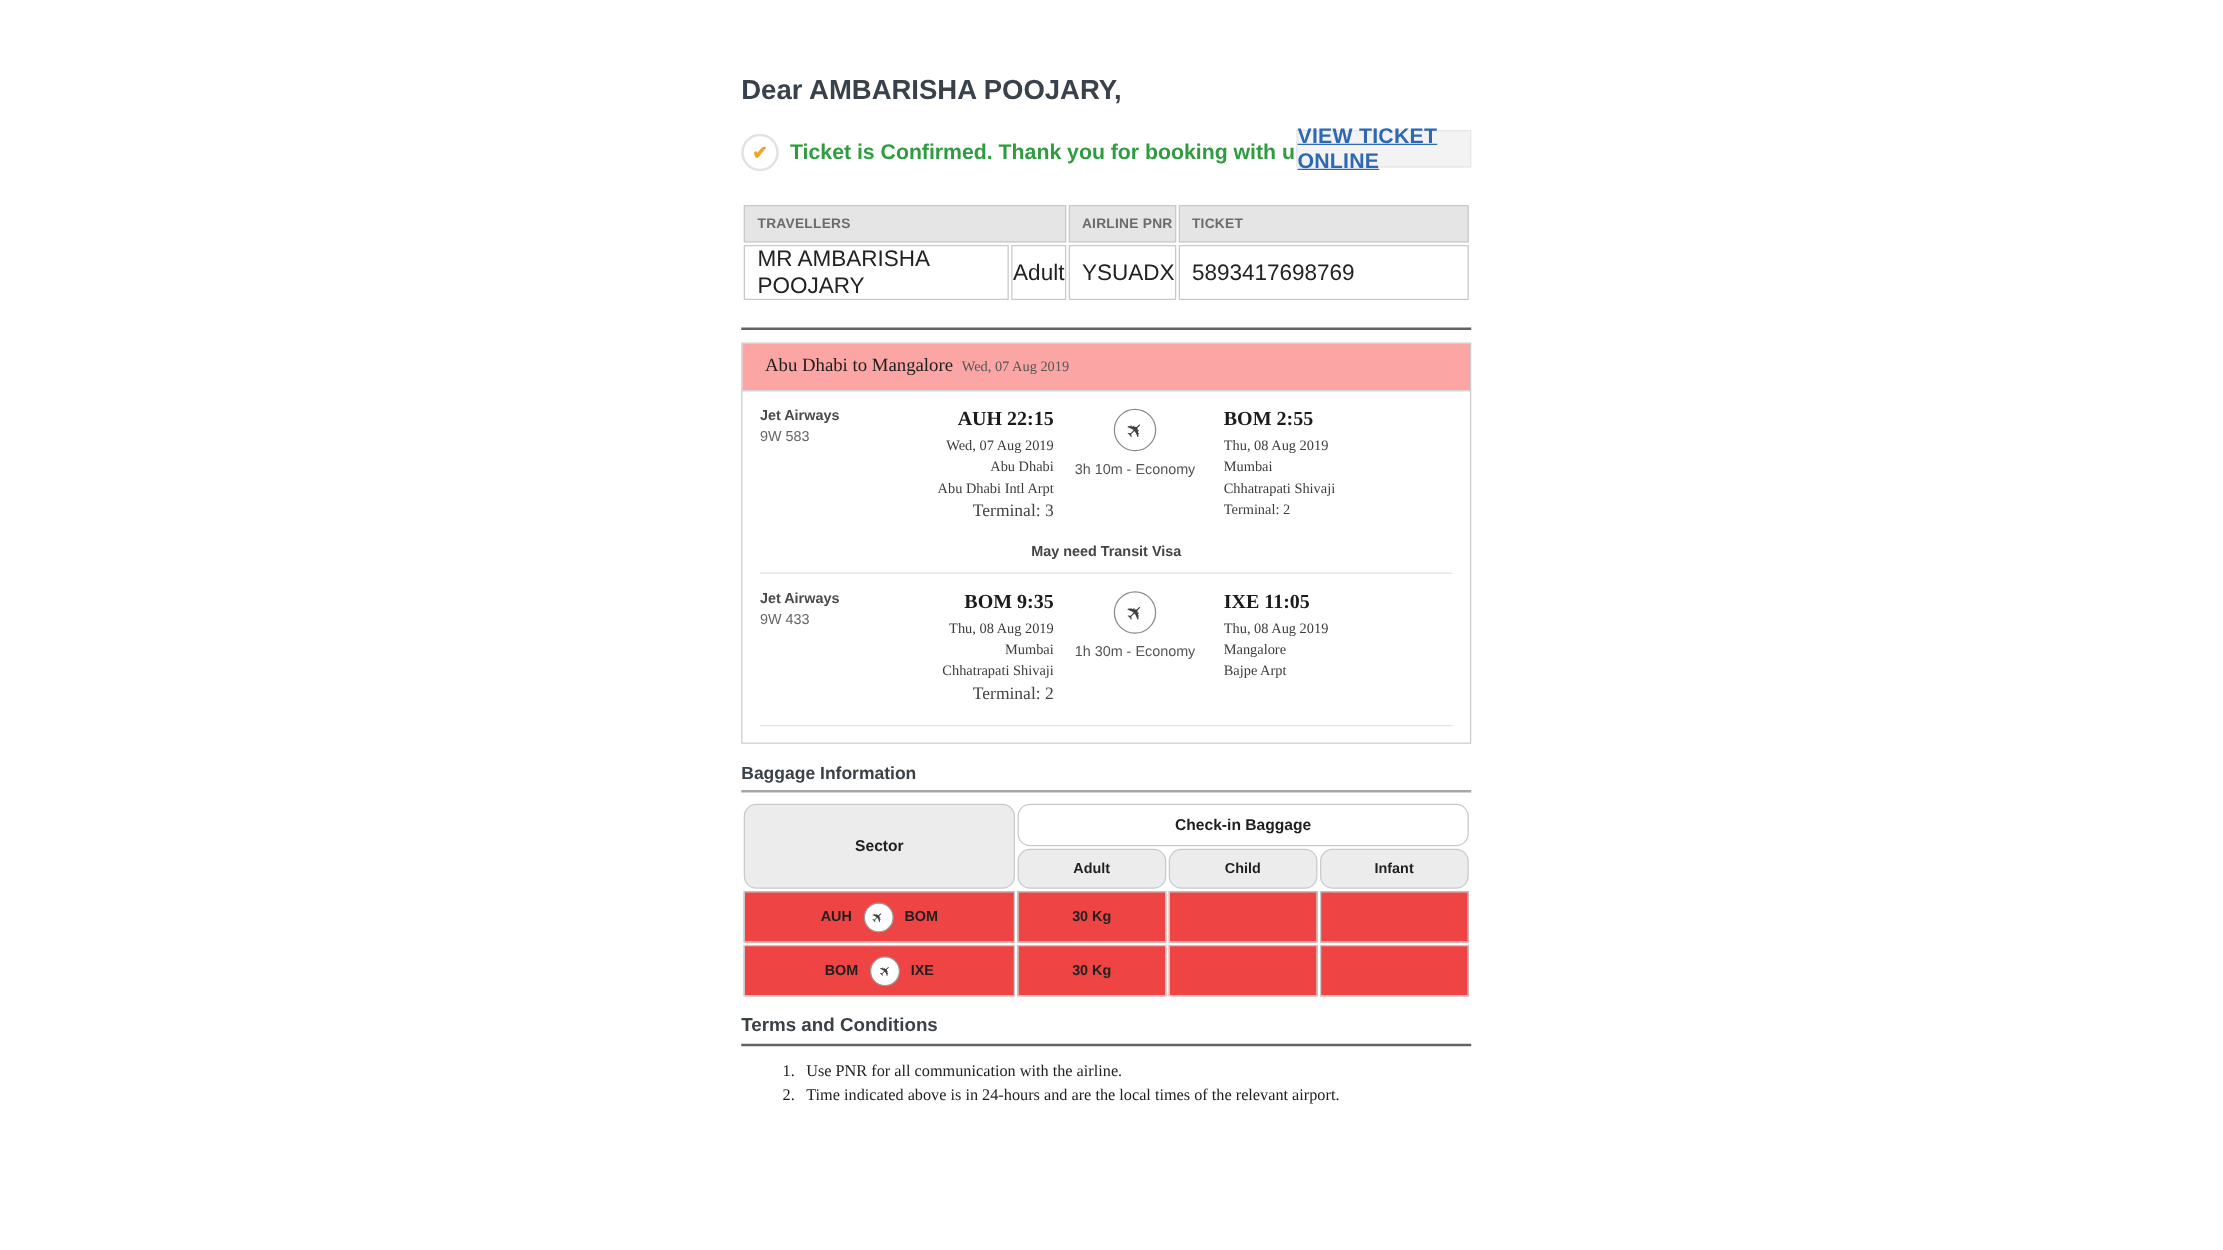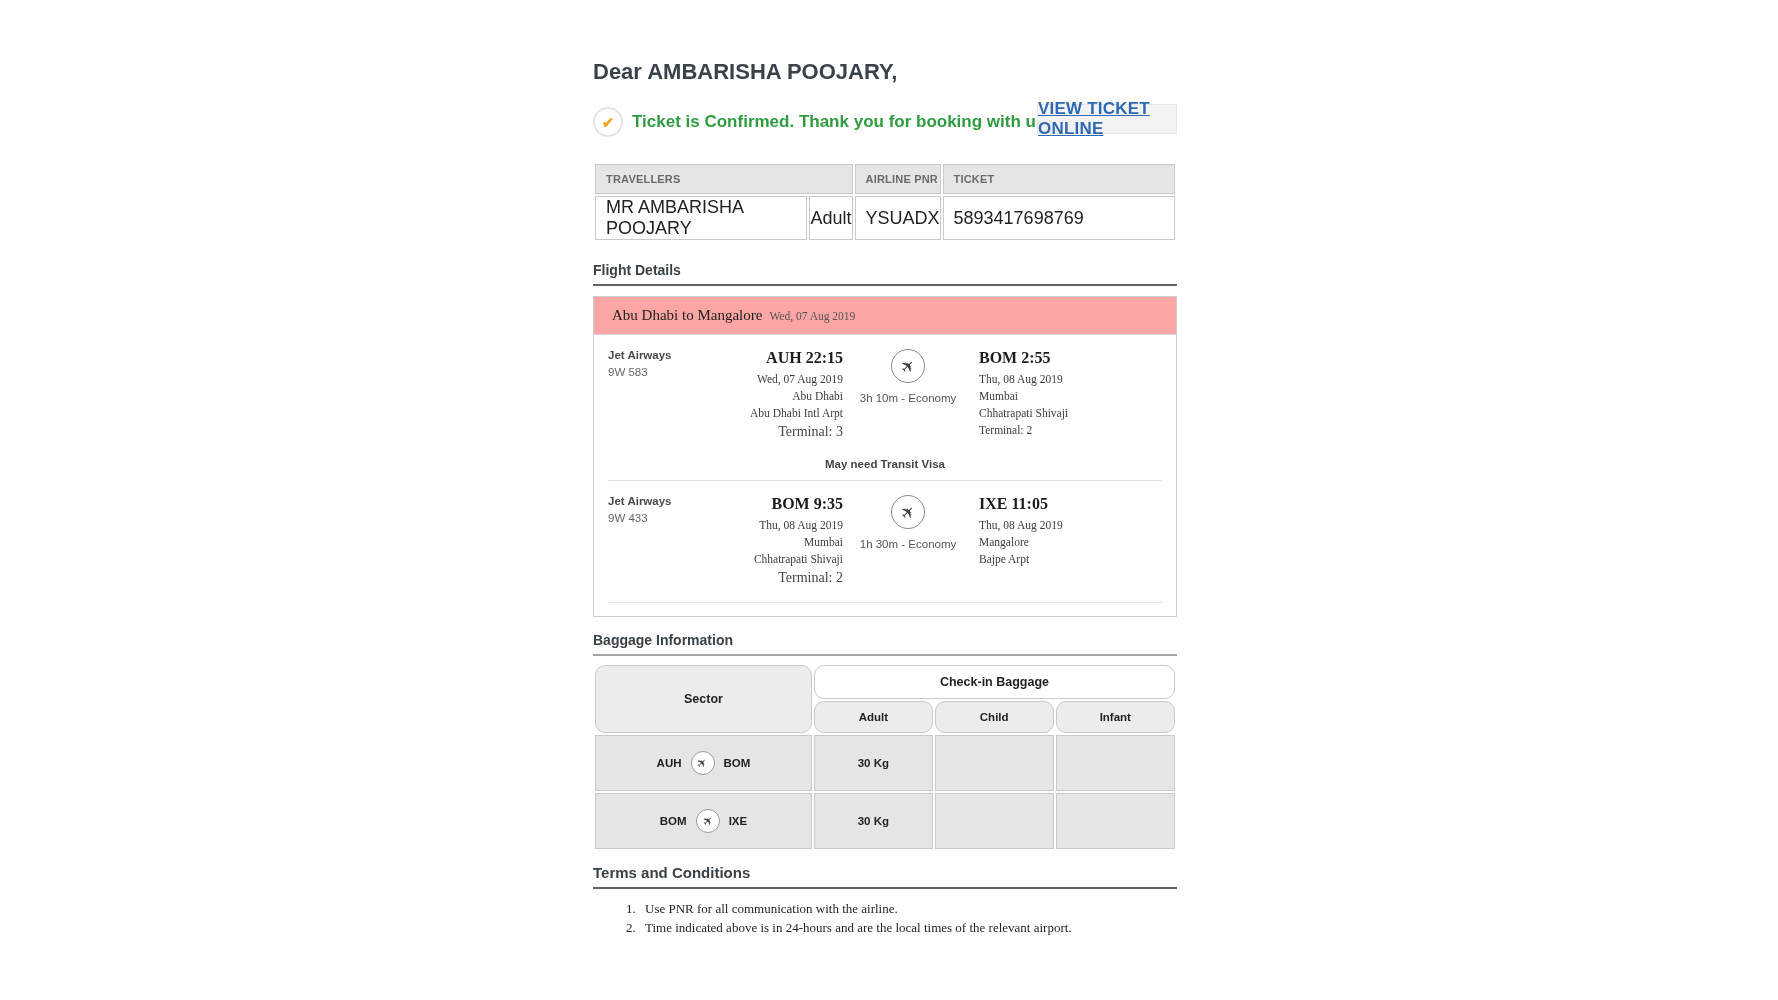--- a/index.html
+++ b/index.html
@@ -55,21 +55,21 @@
   .transit { margin:14px 14px 0 14px; text-align:center; padding-bottom:8px; border-bottom:1px solid #e1e1e1; }
   .transit span { font-size:11.5px; font-weight:bold; color:#444; }
   .box-bottom-line { margin:16px 14px 0 14px; border-top:1px solid #e4e4e4; height:14px; }
 
   .bag-head { margin-top:15px; }
   .bag-table { margin-top:7px; }
   .bag-table th { background:#ececec; text-align:center; color:#1f1f1f;border-radius:10px; }
   .bag-table .checkin-th { background:#fff; height:34px; font-size:12.5px; }
   .bag-table .sub-th { height:32px; font-size:11.5px; }
   .sector-th { font-size:12.5px; }
-  .bag-table td { height:56px; background:#e5e5e5; text-align:center; vertical-align:middle; }
+  .bag-table td { height:41px; background:#ef4444; text-align:center; vertical-align:middle; }
   .sector-cell { display:flex; align-items:center; justify-content:center; gap:9px; }
   .sector-code { font-size:11.5px; font-weight:bold; color:#1f1f1f; }
   .plane-circle-sm { width:24px; height:24px; border:1px solid #9a9a9a; border-radius:50%;
     display:inline-flex; align-items:center; justify-content:center; background:#fff; }
   .plane-circle-sm span { font-size:12px; color:#3f3f3f; transform:rotate(-45deg); line-height:1; }
   .kg { font-size:11.5px; font-weight:bold; color:#222; }
 
   .terms-head { margin-top:13px; }
   .terms-head .sec-head { font-size:15px; }
   .terms-list { margin-top:10px; padding-left:46px; font-family:"Liberation Serif", serif;
@@ -110,21 +110,20 @@
       <tr>
         <td>MR AMBARISHA POOJARY</td>
         <td class="td-center">Adult</td>
         <td>YSUADX</td>
         <td>5893417698769</td>
       </tr>
     </tbody>
       </table>
 
     <div class="fd-head">
-      <div class="sec-head">Flight Details</div>
       <div class="rule"></div>
     </div>
 
     <div class="flight-box">
       <div class="route-bar">
         <span class="route-title">Abu Dhabi to Mangalore</span>
         <span class="route-date">Wed, 07 Aug 2019</span>
       </div>
 
       <div class="segment">

